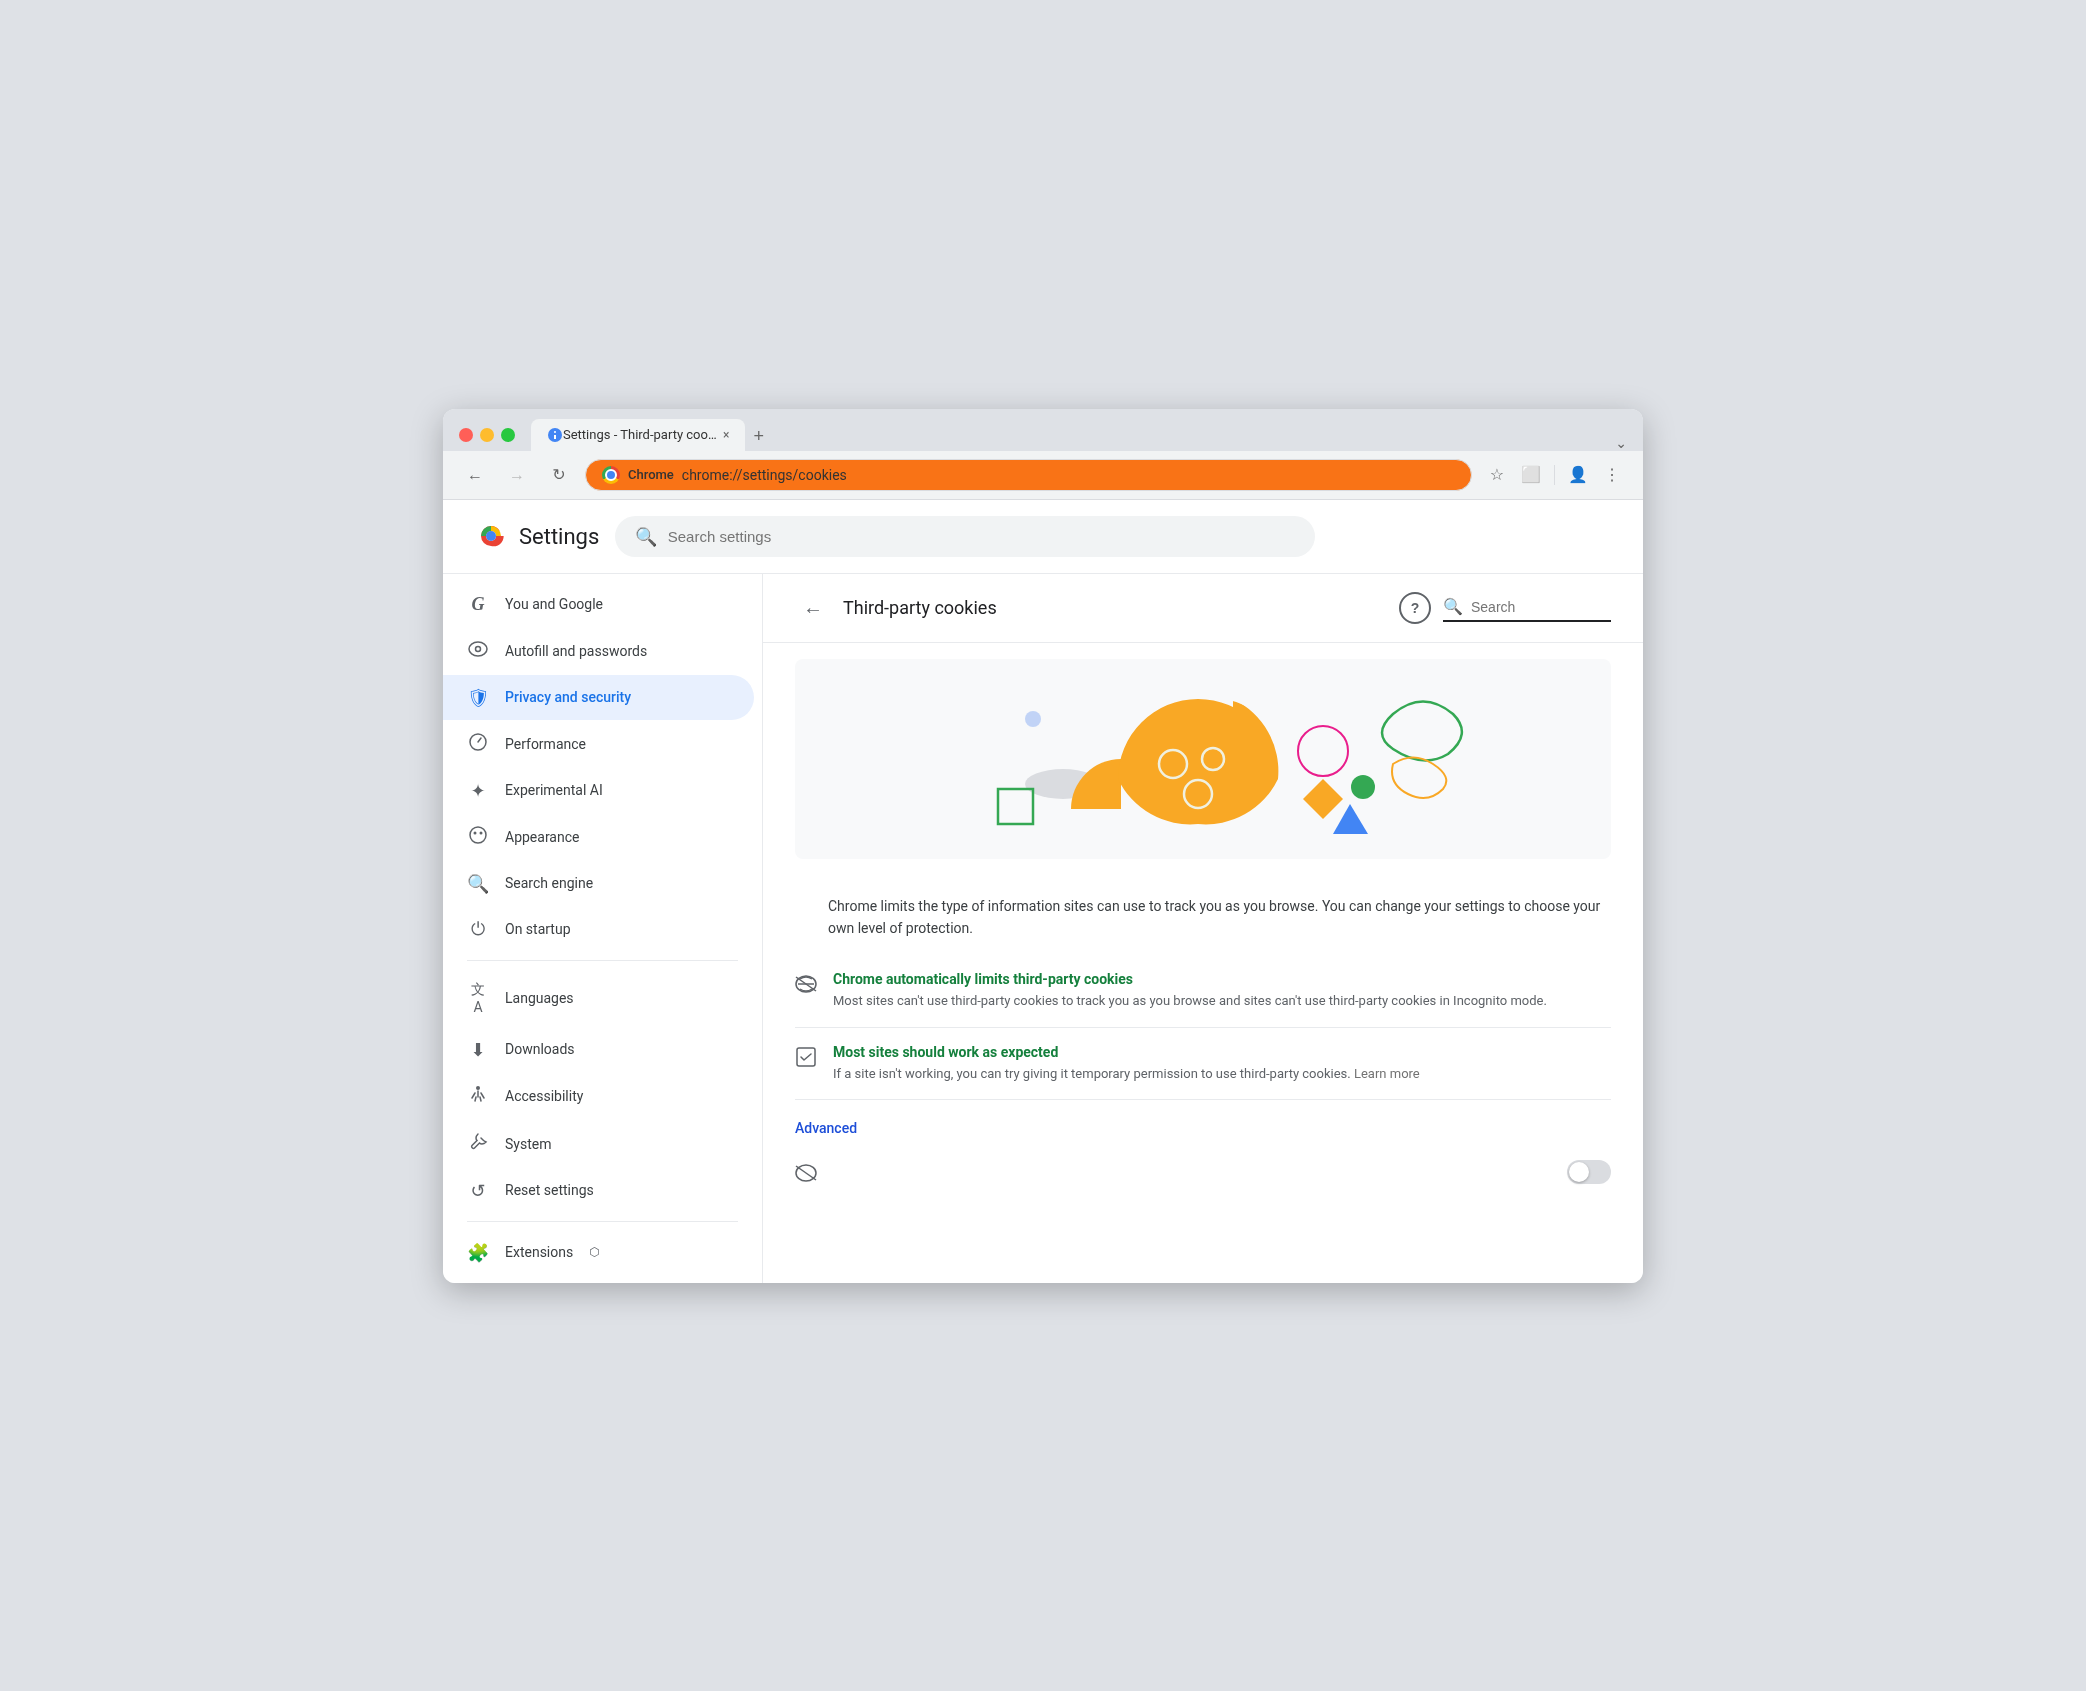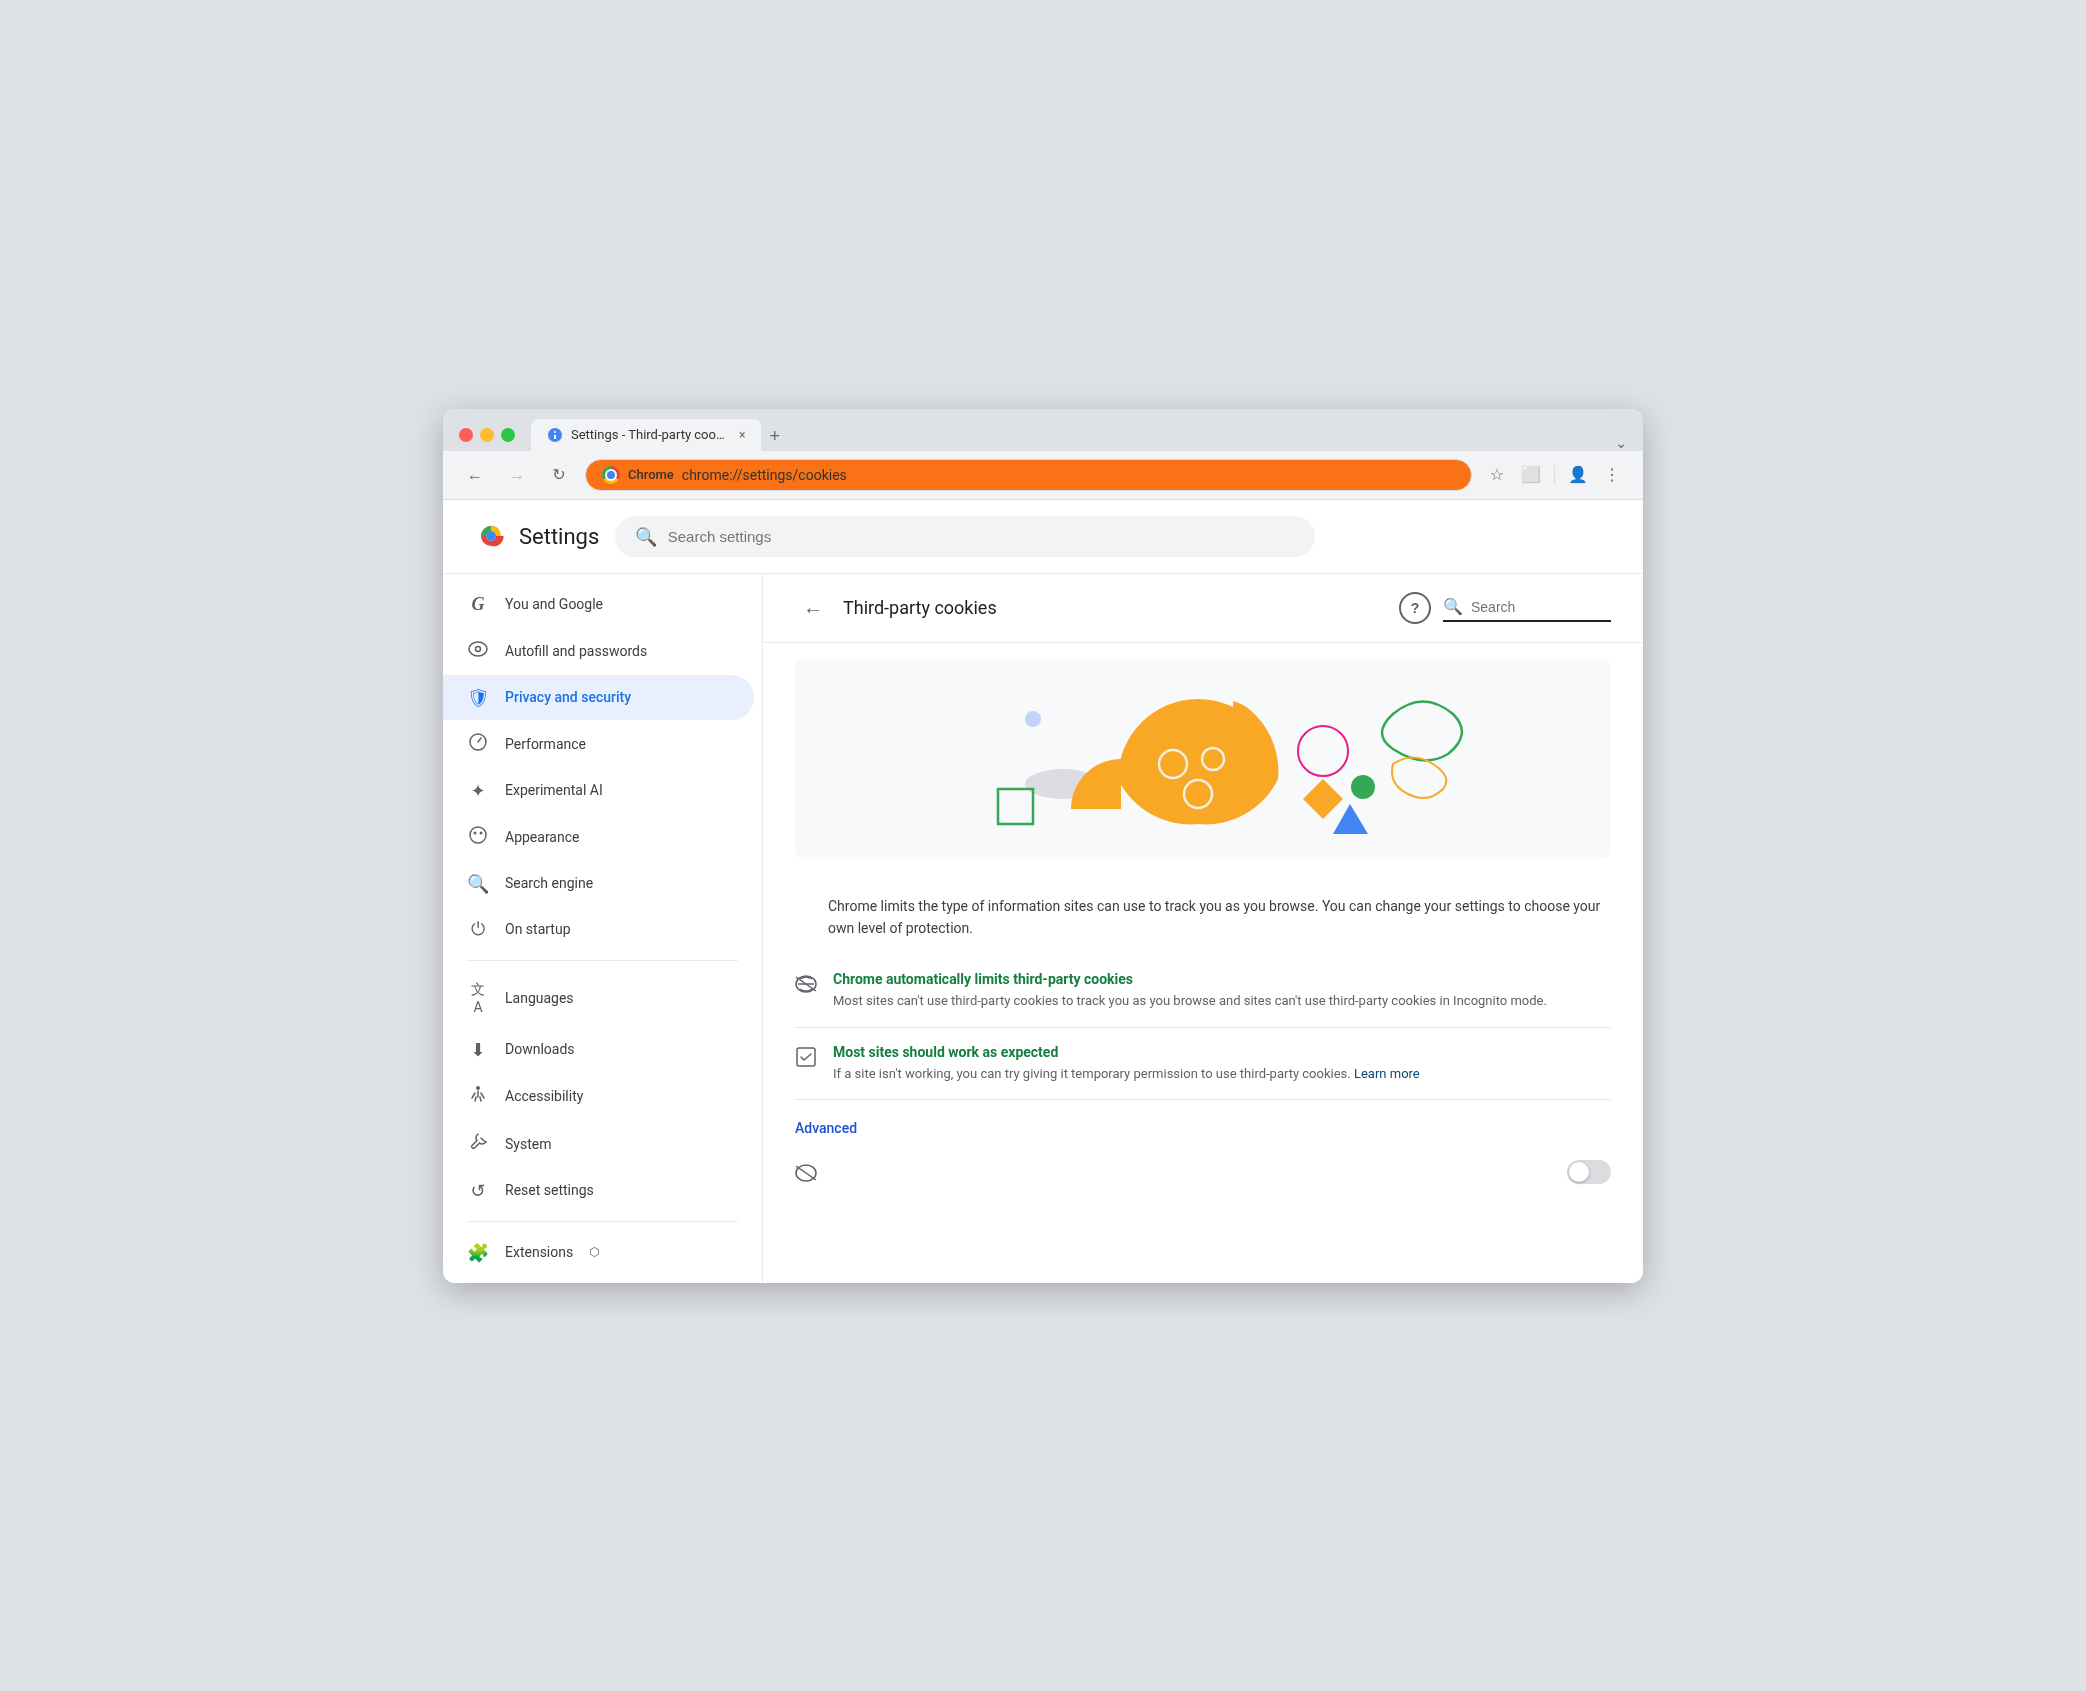--- a/index.html
+++ b/index.html
@@ -8,21 +8,21 @@
     .browser-window { width: 1200px; background: #f1f3f4; border-radius: 12px; box-shadow: 0 8px 32px rgba(0,0,0,0.25); overflow: hidden; }
 
     
     .title-bar { background: #dee1e6; padding: 10px 16px 0; display: flex; align-items: center; gap: 8px; }
     .traffic-lights { display: flex; gap: 7px; align-items: center; }
     .tl { width: 14px; height: 14px; border-radius: 50%; }
     .tl-red { background: #ff5f57; }
     .tl-yellow { background: #febc2e; }
     .tl-green { background: #28c840; }
     .tabs-bar { display: flex; align-items: flex-end; margin-left: 8px; flex: 1; }
-    .tab { background: #f1f3f4; border-radius: 8px 8px 0 0; padding: 8px 16px; display: flex; align-items: center; gap: 8px; font-size: 13px; color: #333; min-width: 200px; }
+    .tab { background: #f1f3f4; border-radius: 8px 8px 0 0; padding: 8px 16px; display: flex; align-items: center; font-size: 13px; color: #333; min-width: 200px; }
     .tab-favicon { width: 16px; height: 16px; }
     .tab-close { margin-left: auto; color: #666; cursor: pointer; font-size: 12px; }
     .tab-add { background: none; border: none; color: #666; font-size: 18px; cursor: pointer; padding: 4px 8px; }
     .tab-end { margin-left: auto; color: #666; font-size: 14px; }
 
     
     .nav-bar { background: #f1f3f4; padding: 8px 16px; display: flex; align-items: center; gap: 10px; border-bottom: 1px solid #dadce0; }
     .nav-btn { background: none; border: none; cursor: pointer; color: #666; font-size: 16px; padding: 6px; border-radius: 50%; width: 32px; height: 32px; display: flex; align-items: center; justify-content: center; }
     .nav-btn.disabled { color: #bbb; cursor: default; }
     .address-bar { flex: 1; display: flex; align-items: center; background: #f97316; border-radius: 24px; padding: 6px 16px; gap: 8px; border: 1px solid #dadce0; }
@@ -70,21 +70,21 @@
 
     
     .content-area { padding: 0 32px 32px; }
     .description-text { font-size: 14px; color: #3c4043; line-height: 1.6; padding: 20px 0 16px; margin-left: 33px; }
 
     .option-item { display: flex; align-items: flex-start; gap: 16px; padding: 16px 0; border-bottom: 1px solid #e8eaed; }
     .option-icon { color: #5f6368; font-size: 20px; margin-top: 2px; flex-shrink: 0; }
     .option-content { flex: 1; }
     .option-title { font-size: 14px; color: #15803d; font-weight: 700; margin-bottom: 4px; }
     .option-desc { font-size: 13px; color: #5f6368; line-height: 1.5; }
-    .option-link { color: #0c4a6e; text-decoration: none; }
+    .option-link { color: #737373; text-decoration: none; }
 
     .section-title { font-size: 14px; color: #1d4ed8; padding: 20px 0 8px; font-weight: 500; }
 
     .toggle-container { display: flex; align-items: center; justify-content: flex-end; margin-left: auto; }
     .toggle { width: 44px; height: 24px; background: #dadce0; border-radius: 12px; position: relative; cursor: pointer; }
     .toggle-knob { width: 20px; height: 20px; background: white; border-radius: 50%; position: absolute; top: 2px; left: 2px; box-shadow: 0 1px 3px rgba(0,0,0,0.3); transition: left 0.2s; }
 
     .advanced-option { display: flex; align-items: flex-start; gap: 16px; padding: 16px 0; }
   </style>
 </head>

